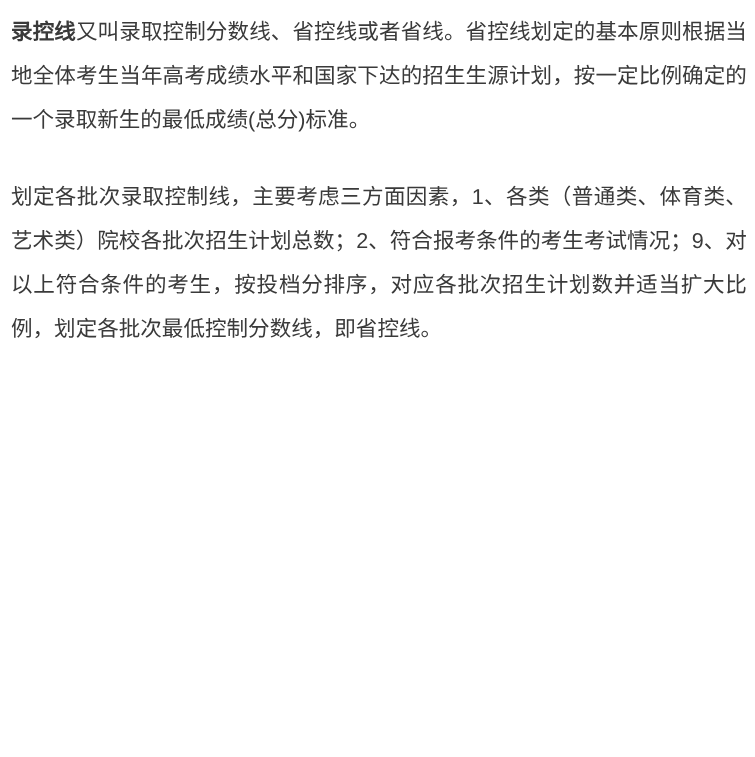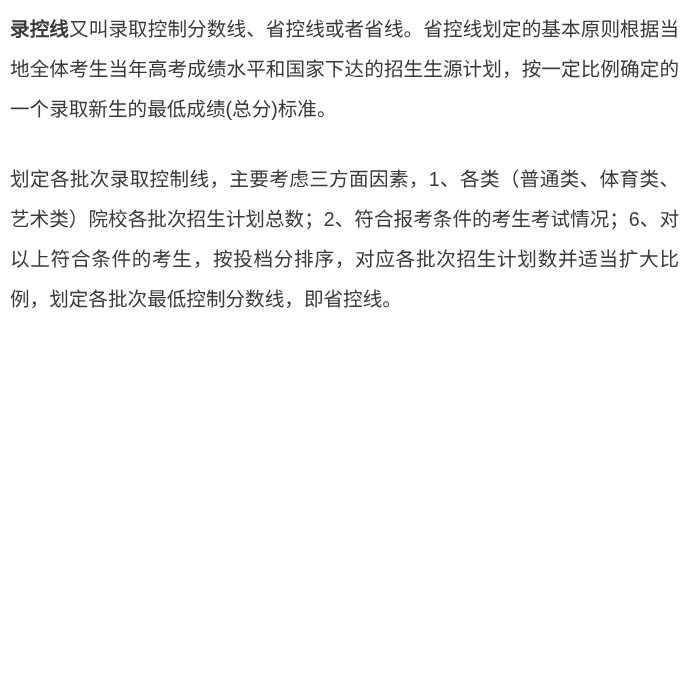--- a/index.html
+++ b/index.html
@@ -38,18 +38,18 @@
 
 <div class="page">
   <div class="article">
 
     <p>
       <strong class="lead-term">录控线</strong><span>又叫录取控制分数线、省控线或者省线。省控线划定的基本原则根据当地全体考生当年高考成绩水平和国家下达的招生生源计划，按一定比例确定的一个录取新生的最低成绩(总分)标准。</span>
     </p>
 
 
     <p>
-      <span>划定各批次录取控制线，主要考虑三方面因素，1、各类（普通类、体育类、艺术类）院校各批次招生计划总数；2、符合报考条件的考生考试情况；6、对以上符合条件的考生，按投档分排序，对应各批次招生计划数并适当扩大比例，划定各批次最低控制分数线，即省控线。</span>
+      <span>划定各批次录取控制线，主要考虑三方面因素，1、各类（普通类、体育类、艺术类）院校各批次招生计划总数；2、符合报考条件的考生考试情况；9、对以上符合条件的考生，按投档分排序，对应各批次招生计划数并适当扩大比例，划定各批次最低控制分数线，即省控线。</span>
     </p>
 
 
   </div>
 </div>
 
 </body></html>

